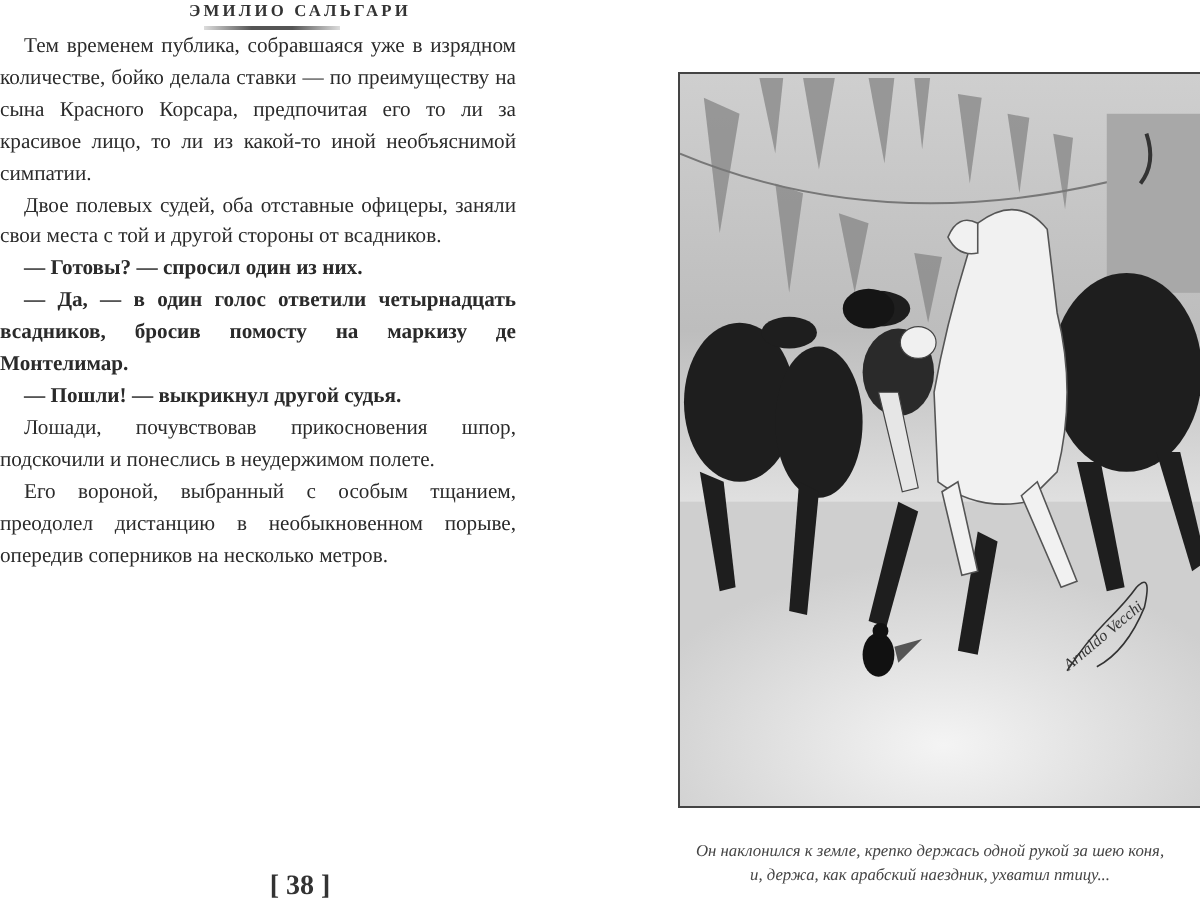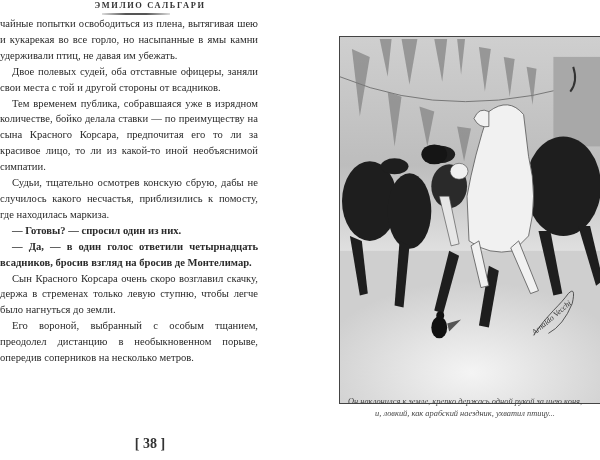--- a/index.html
+++ b/index.html
@@ -16,37 +16,36 @@
   .text-block p.ind { text-indent: 12px; }
   .text-block p.dlg { text-indent: 12px; font-weight: bold; }
   .folio { position: absolute; left: 0; width: 300px; top: 436px; text-align: center;
            font-size: 14px; font-weight: bold; color: #333; }
 
   .right-page { position: absolute; left: 300px; top: 0; width: 300px; height: 460px; }
   .illustration { position: absolute; left: 39px; top: 36px; width: 265px; height: 368px;
                   border: 1px solid #444; box-sizing: border-box; overflow: hidden;
                   background: #d9d9d9; }
   .illustration svg { display: block; width: 100%; height: 100%; }
-  .caption { position: absolute; left: 30px; width: 270px; top: 396px; text-align: center;
+  .caption { position: absolute; left: 30px; width: 270px; top: 420px; text-align: center;
              font-style: italic; font-size: 8.4px; line-height: 12px; color: #444; }
 </style>
 </head>
 <body>
 
 <div class="left-page">
   <div class="running-head">ЭМИЛИО САЛЬГАРИ</div>
   <div class="head-rule"></div>
   <div class="text-block">
-    <p>чайные попытки освободиться из плена, вытягивая шею и кукарекая во все горло, но насыпанные в ямы камни удерживали птиц, не давая им убежать.</p>
+    <p class="ind">Тем временем публика, собравшаяся уже в изрядном количестве, бойко делала ставки — по преимуществу на сына Красного Корсара, предпочитая его то ли за красивое лицо, то ли из какой-то иной необъяснимой симпатии.</p>
     <p class="ind">Двое полевых судей, оба отставные офицеры, заняли свои места с той и другой стороны от всадников.</p>
-    <p class="ind">Тем временем публика, собравшаяся уже в изрядном количестве, бойко делала ставки — по преимуществу на сына Красного Корсара, предпочитая его то ли за красивое лицо, то ли из какой-то иной необъяснимой симпатии.</p>
-    <p class="ind">Судьи, тщательно осмотрев конскую сбрую, дабы не случилось какого несчастья, приблизились к помосту, где находилась маркиза.</p>
     <p class="dlg">— Готовы? — спросил один из них.</p>
-    <p class="dlg">— Да, — в один голос ответили четырнадцать всадников, бросив взгляд на бросив де Монтелимар.</p>
-    <p class="ind">Сын Красного Корсара очень скоро возглавил скачку, держа в стременах только левую ступню, чтобы легче было нагнуться до земли.</p>
+    <p class="dlg">— Да, — в один голос ответили четырнадцать всадников, бросив помосту на маркизу де Монтелимар.</p>
+    <p class="dlg">— Пошли! — выкрикнул другой судья.</p>
+    <p class="ind">Лошади, почувствовав прикосновения шпор, подскочили и понеслись в неудержимом полете.</p>
     <p class="ind">Его вороной, выбранный с особым тщанием, преодолел дистанцию в необыкновенном порыве, опередив соперников на несколько метров.</p>
 
   </div>
   <div class="folio">[ 38 ]</div>
 </div>
 
 <div class="right-page">
   <div class="illustration">
     <svg viewBox="0 0 265 368" preserveAspectRatio="none">
       <defs>
@@ -114,15 +113,15 @@
         <circle cx="101" cy="280" r="4"></circle>
         <path d="M108 288 L122 284 L110 296 Z" fill="#555"></path>
       </g>
 
       <path d="M195 300 Q205 285 215 275 Q225 265 230 258 Q238 250 234 268 Q225 290 210 298" stroke="#333" stroke-width="0.8" fill="none"></path>
       <text x="196" y="300" font-size="8" font-style="italic" fill="#333" transform="rotate(-40 196 300)" font-family="Liberation Serif, serif">Arnaldo Vecchi</text>
     </svg>
   </div>
   <div class="caption">
     <div>Он наклонился к земле, крепко держась одной рукой за шею коня,</div>
-    <div>и, ловкий, как арабский наездник, ухватил птицу...</div>
+    <div>и, держа, как арабский наездник, ухватил птицу...</div>
   </div>
 </div>
 
 </body></html>

